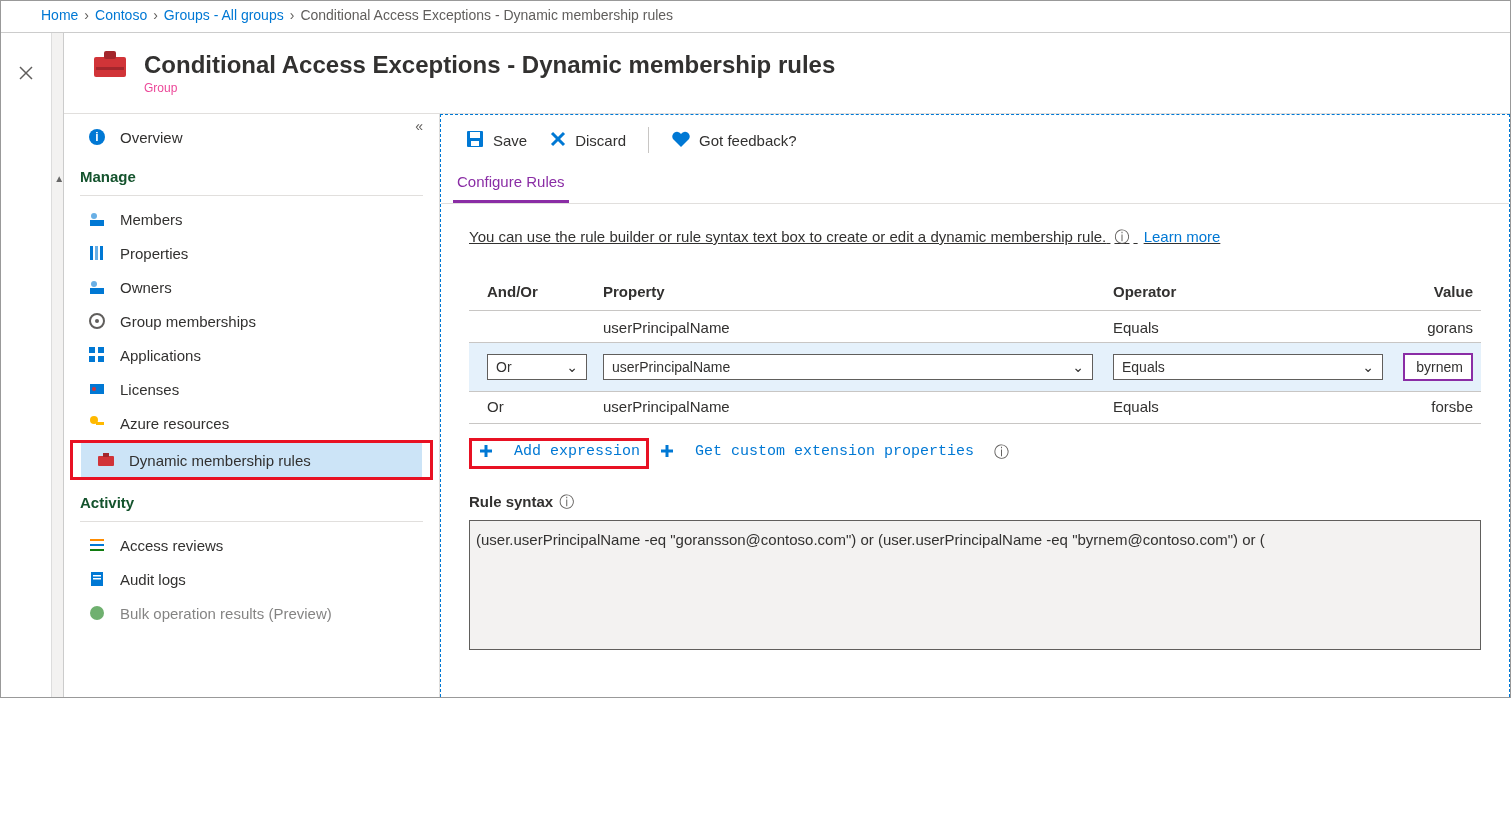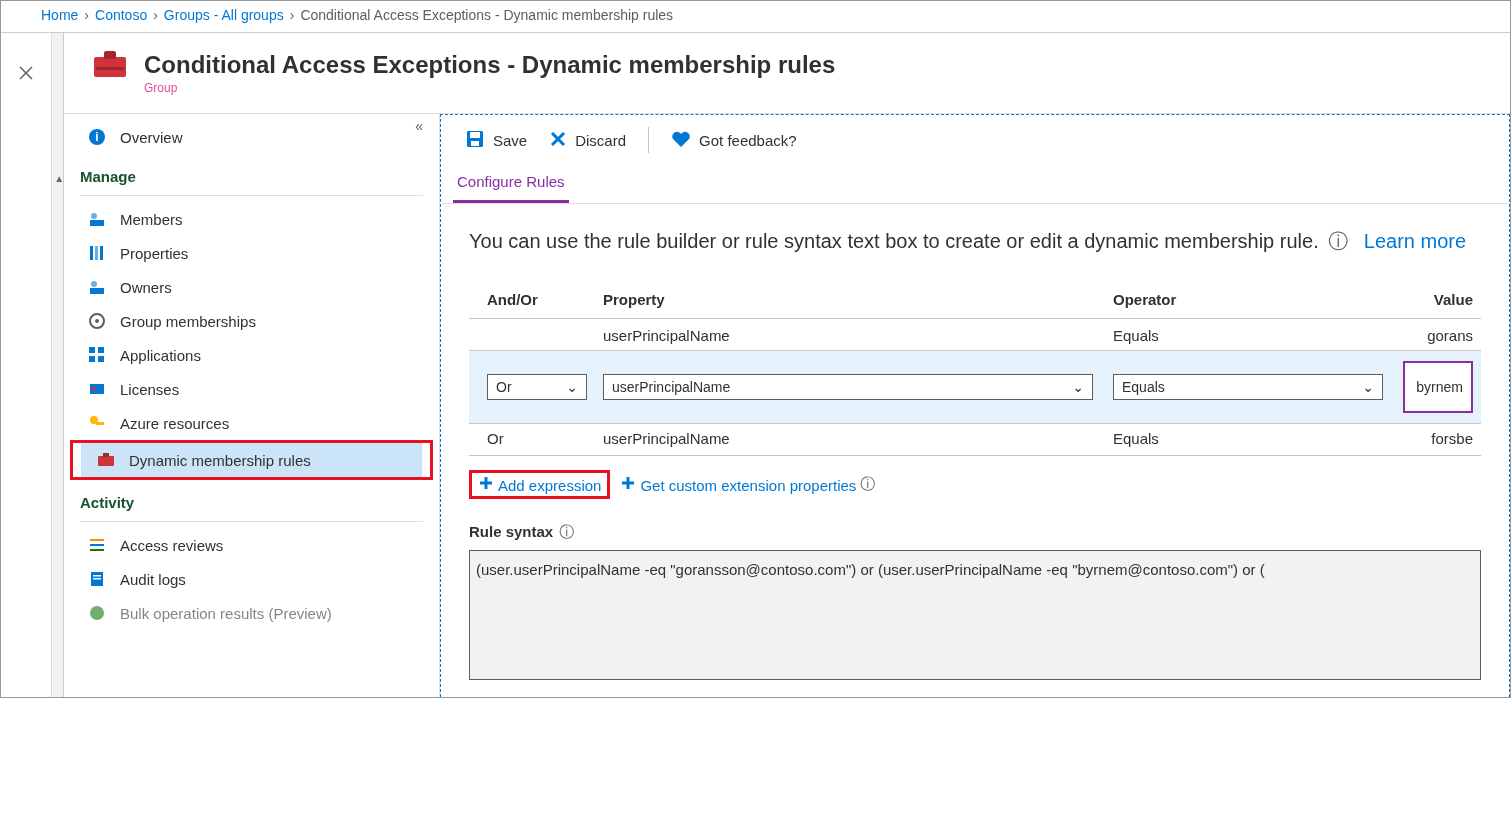--- a/index.html
+++ b/index.html
@@ -39,42 +39,42 @@
 
   .right-pane { flex: 1; padding: 0; border-top: 1px dashed #0078d4; border-left: 1px dashed #0078d4; border-right: 1px dashed #0078d4; position: relative; overflow: hidden; }
   .toolbar { display: flex; align-items: center; gap: 22px; padding: 12px 24px; }
   .toolbar-btn { display: flex; align-items: center; gap: 8px; cursor: pointer; font-size: 15px; color: #323130; }
   .toolbar-sep { width: 1px; height: 26px; background: #c8c6c4; }
 
   .tab-strip { border-bottom: 1px solid #e1dfdd; padding: 0 12px; }
   .tab { display: inline-block; padding: 8px 4px 10px; font-size: 15px; color: #8a2da5; border-bottom: 3px solid #8a2da5; cursor: pointer; }
 
   .pane-body { padding: 24px 28px; }
-  .intro { font-size: 20px; color: #323130; }
+  .intro { font-size: 15px; color: #323130; text-decoration: underline; }
   .intro .info-icon { color: #605e5c; margin: 0 4px; }
   .intro .learn { color: #0078d4; text-decoration: none; margin-left: 6px; }
 
   .rule-table { margin-top: 28px; width: 100%; }
   .rt-head { display: flex; font-weight: 700; font-size: 15px; padding: 8px 4px; }
   .rt-row { display: flex; align-items: center; padding: 6px 4px; font-size: 15px; }
   .rt-row.active { background: #e5f1fb; padding: 10px 4px; border-top: 1px solid #c8c6c4; border-bottom: 1px solid #c8c6c4; }
   .col-andor { width: 130px; padding-left: 14px; }
   .col-prop { width: 510px; }
   .col-op { width: 290px; }
   .col-val { flex: 1; text-align: right; padding-right: 4px; }
   .divider-line { border-top: 1px solid #c8c6c4; margin: 2px 0; }
 
   .faux-select { display: flex; align-items: center; justify-content: space-between; border: 1px solid #605e5c; background: #fff; padding: 4px 8px; font-size: 14px; cursor: pointer; }
   .faux-select.small { width: 100px; }
   .faux-select.wide { width: 490px; }
   .faux-select.med { width: 270px; }
-  .faux-input { border: 2px solid #8a2da5; background: #fff; padding: 16px 8px; font-size: 14px; width: 70px; display:inline-block; }
+  .faux-input { border: 2px solid #8a2da5; background: #fff; padding: 4px 8px; font-size: 14px; width: 70px; display:inline-block; }
 
   .action-row { margin-top: 14px; display: flex; align-items: center; gap: 10px; }
-  .link-btn { display: flex; align-items: flex-end; gap: 4px; color: #0078d4; font-size: 15px; cursor: pointer; }
+  .link-btn { display: flex; align-items: flex-start; gap: 20px; color: #0078d4; font-size: 15px; cursor: pointer; font-family: Liberation Mono, monospace; }
 
   .rule-syntax-label { margin-top: 24px; font-weight: 700; font-size: 15px; display: flex; align-items: flex-start; gap: 6px; }
   .syntax-box { margin-top: 8px; border: 1px solid #605e5c; background: #f3f2f1; padding: 10px 6px; height: 130px; font-size: 15px; color: #323130; overflow: hidden; white-space: nowrap; }
 </style>
 </head>
 <body>
 
 <div class="outer">
   <div class="breadcrumbs">
     <a href="#">Home</a>

